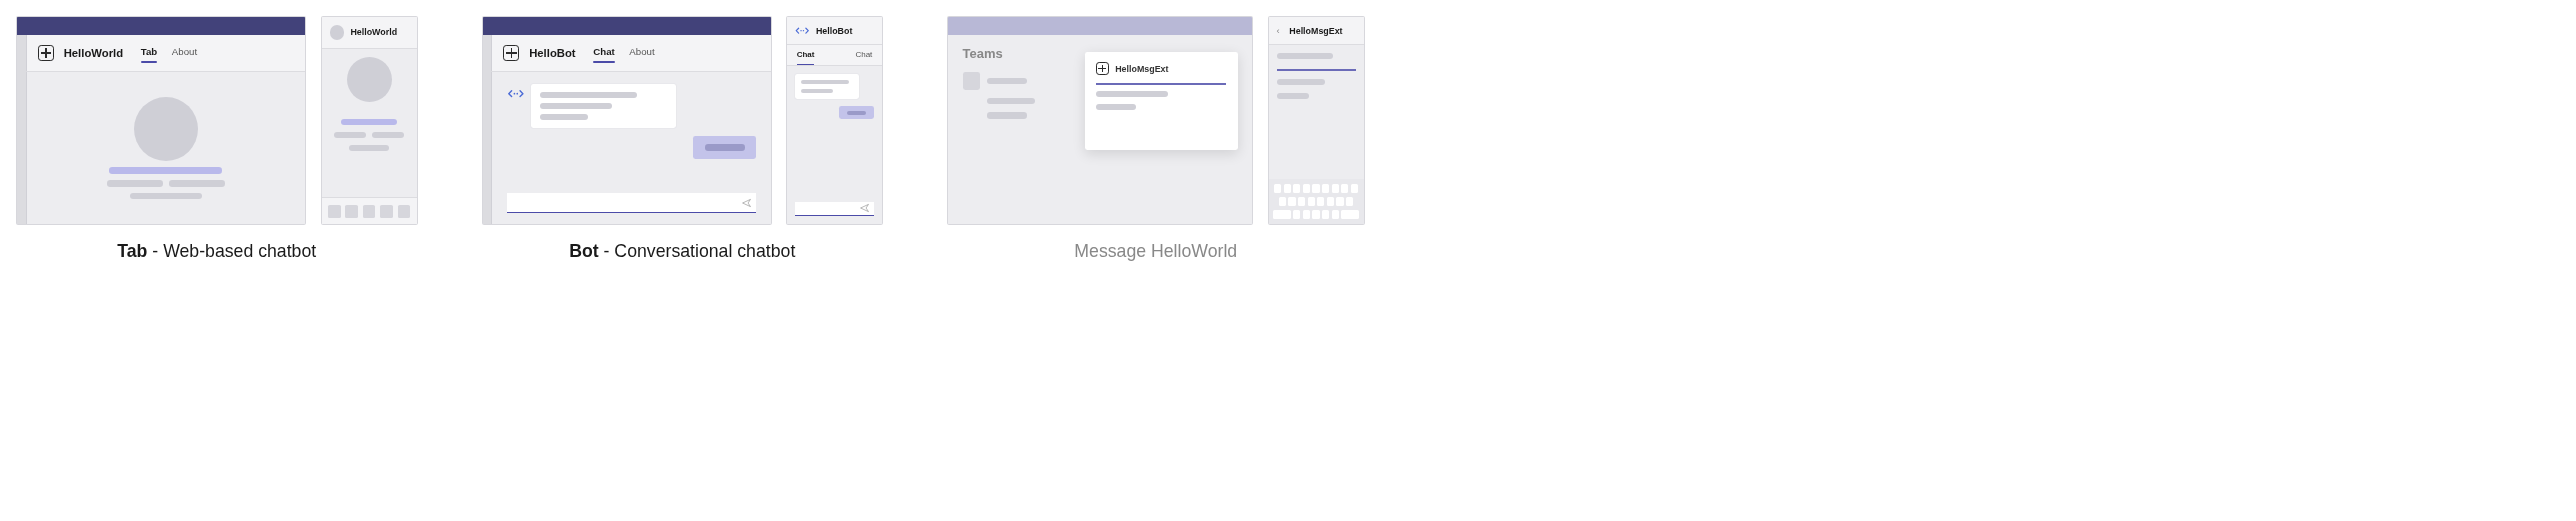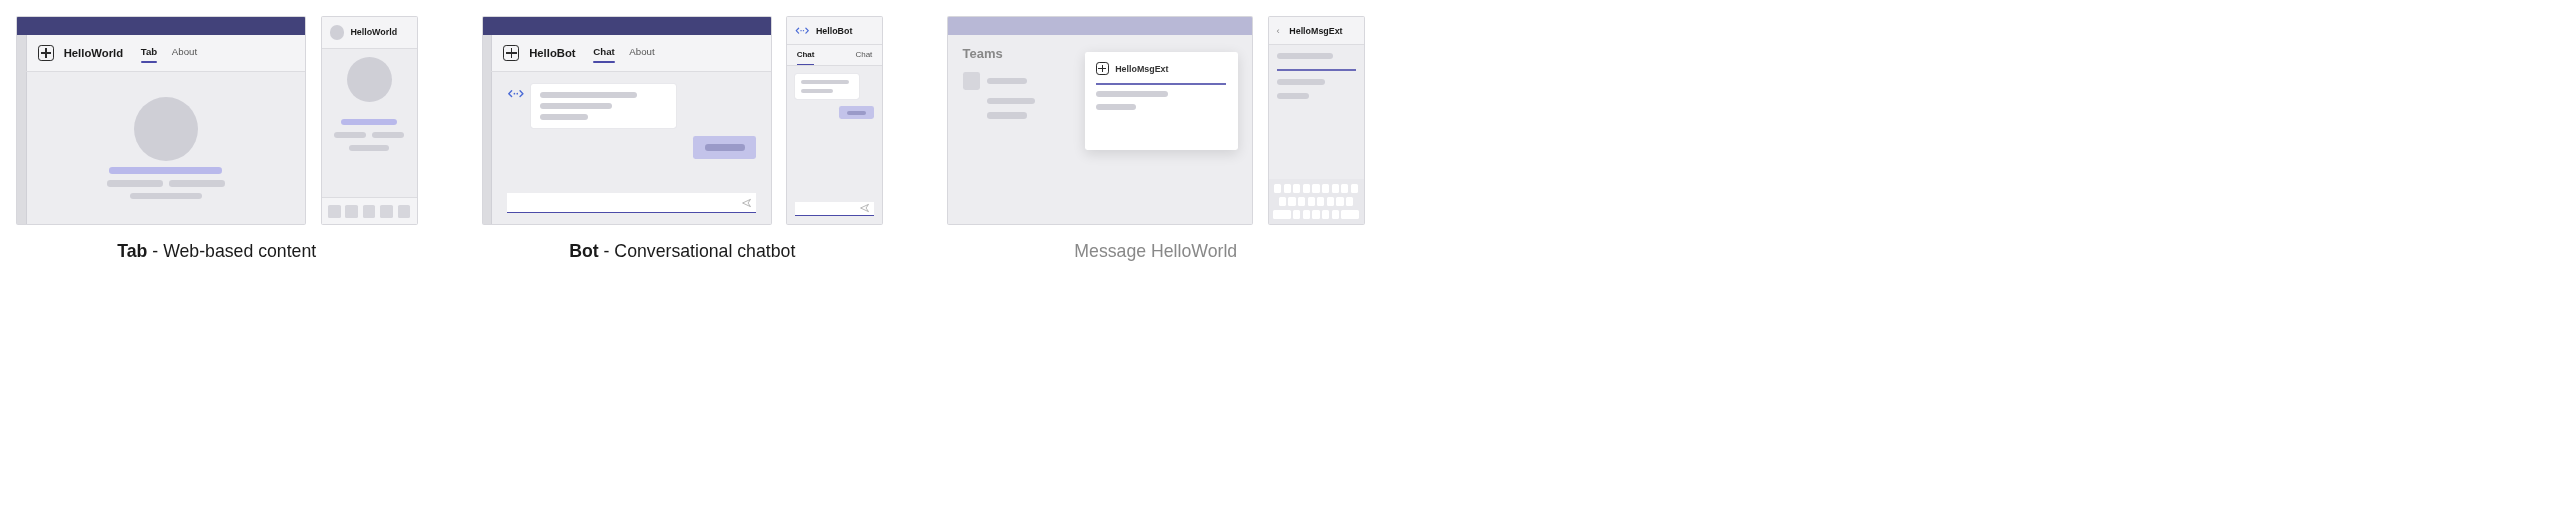--- a/index.html
+++ b/index.html
@@ -139,21 +139,21 @@
           <div class="navsq"></div>
           <div class="navsq"></div>
           <div class="navsq"></div>
           <div class="navsq"></div>
           <div class="navsq"></div>
         </div>
       </div>
 
     </div>
     <div class="caption">
-      <strong>Tab</strong><span> - Web-based content</span>
+      <strong>Tab</strong><span> - Web-based chatbot</span>
     </div>
   </div>
 
   <div class="group">
     <div class="group-row">
 
       <div class="desktop">
         <div class="titlebar"></div>
         <div class="approw">
           <div class="rail"></div>

